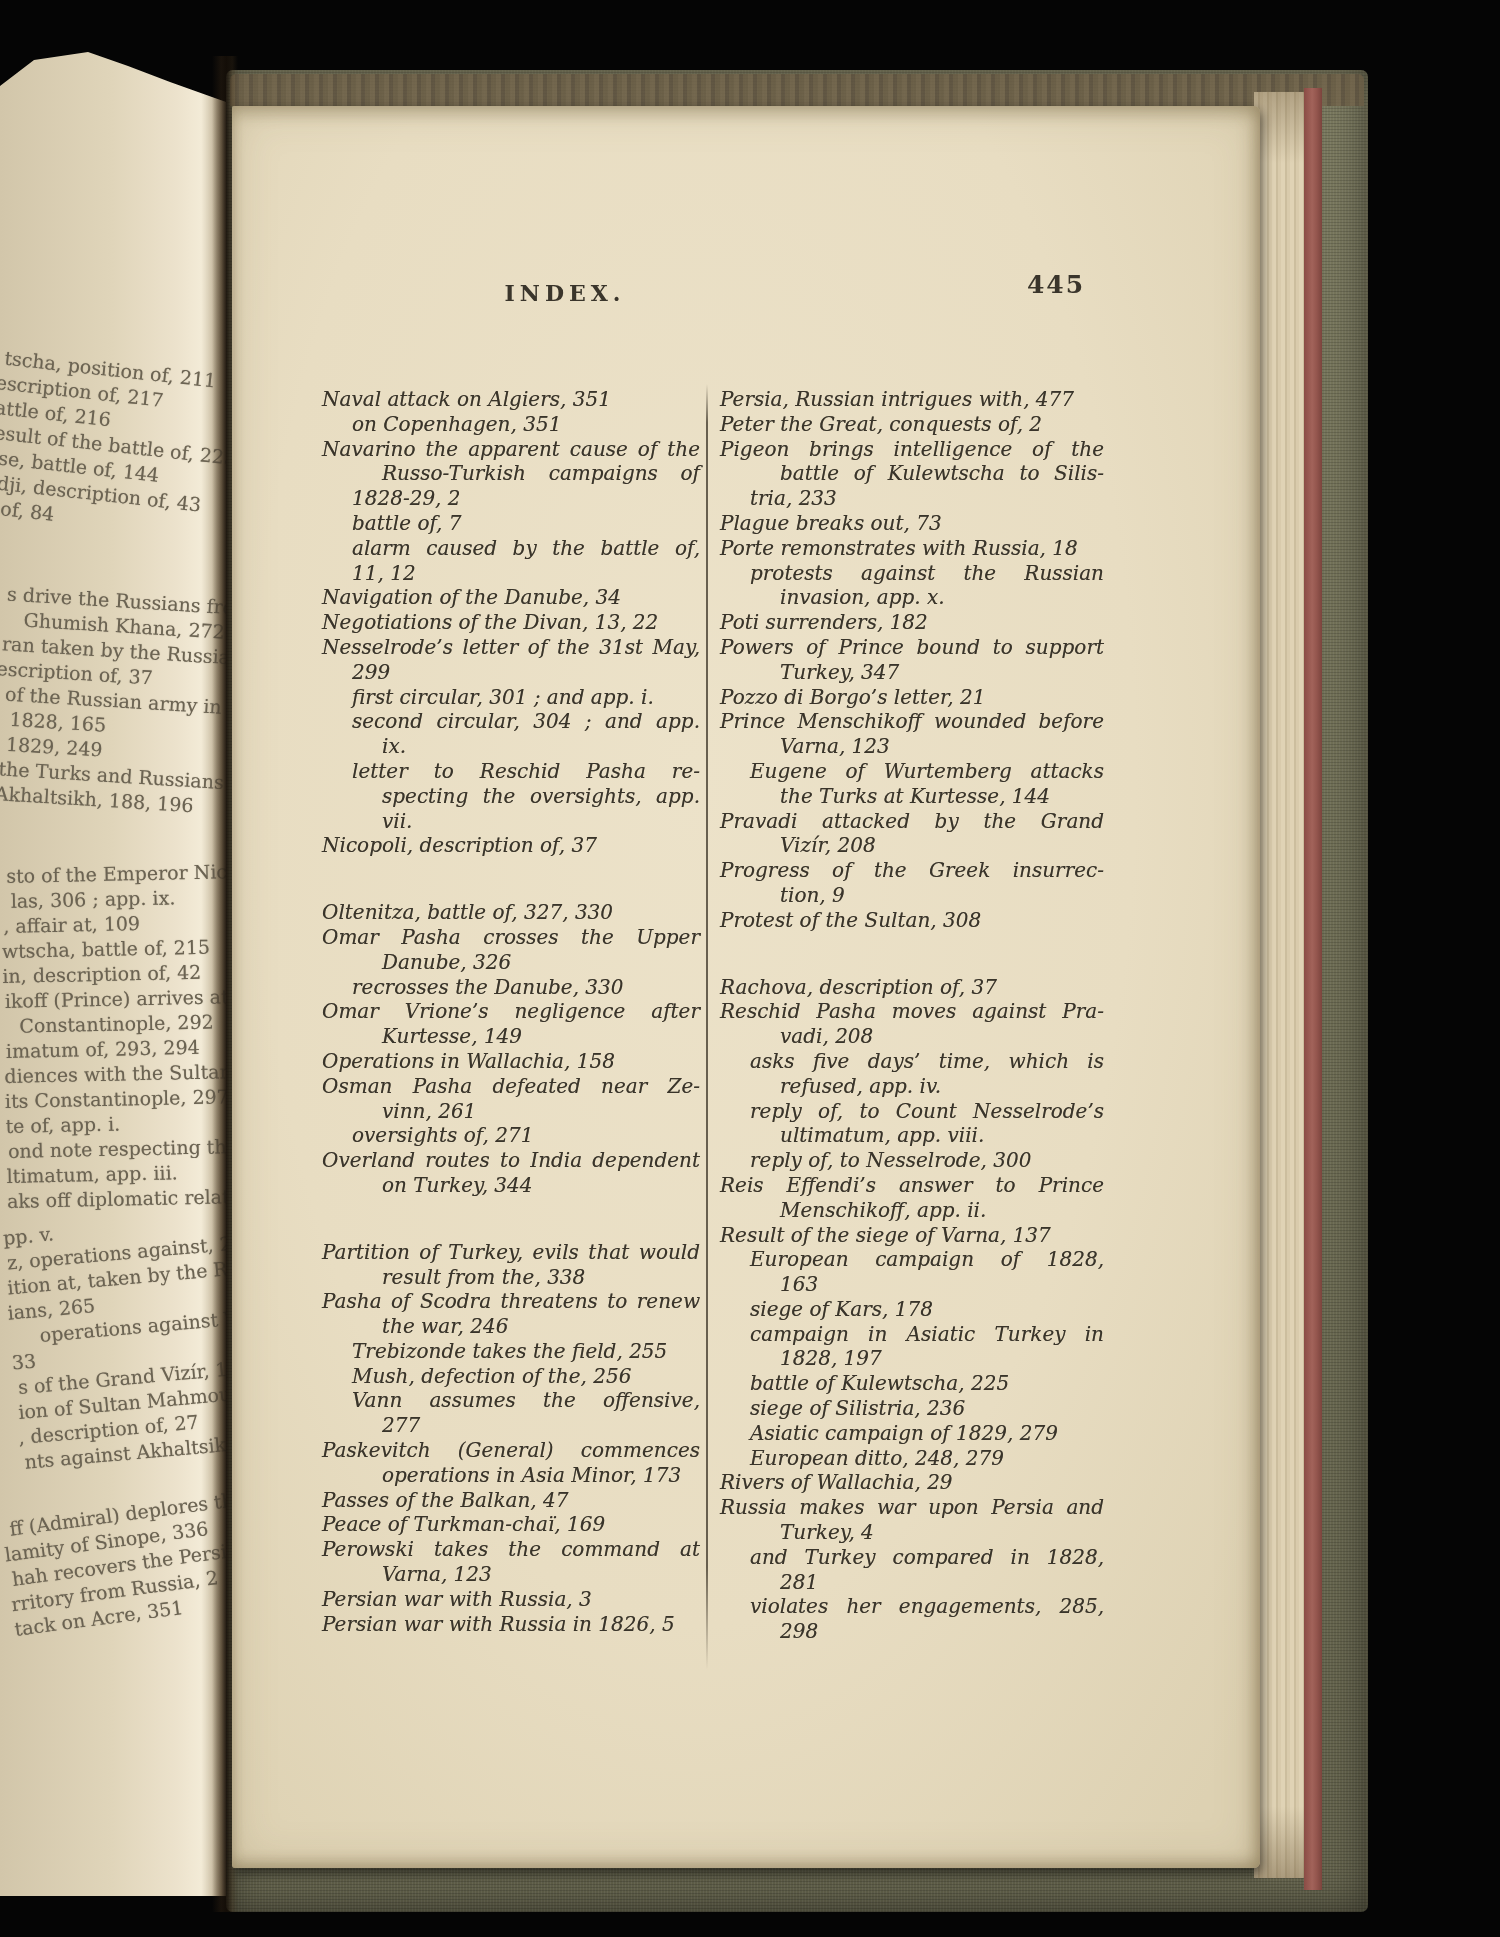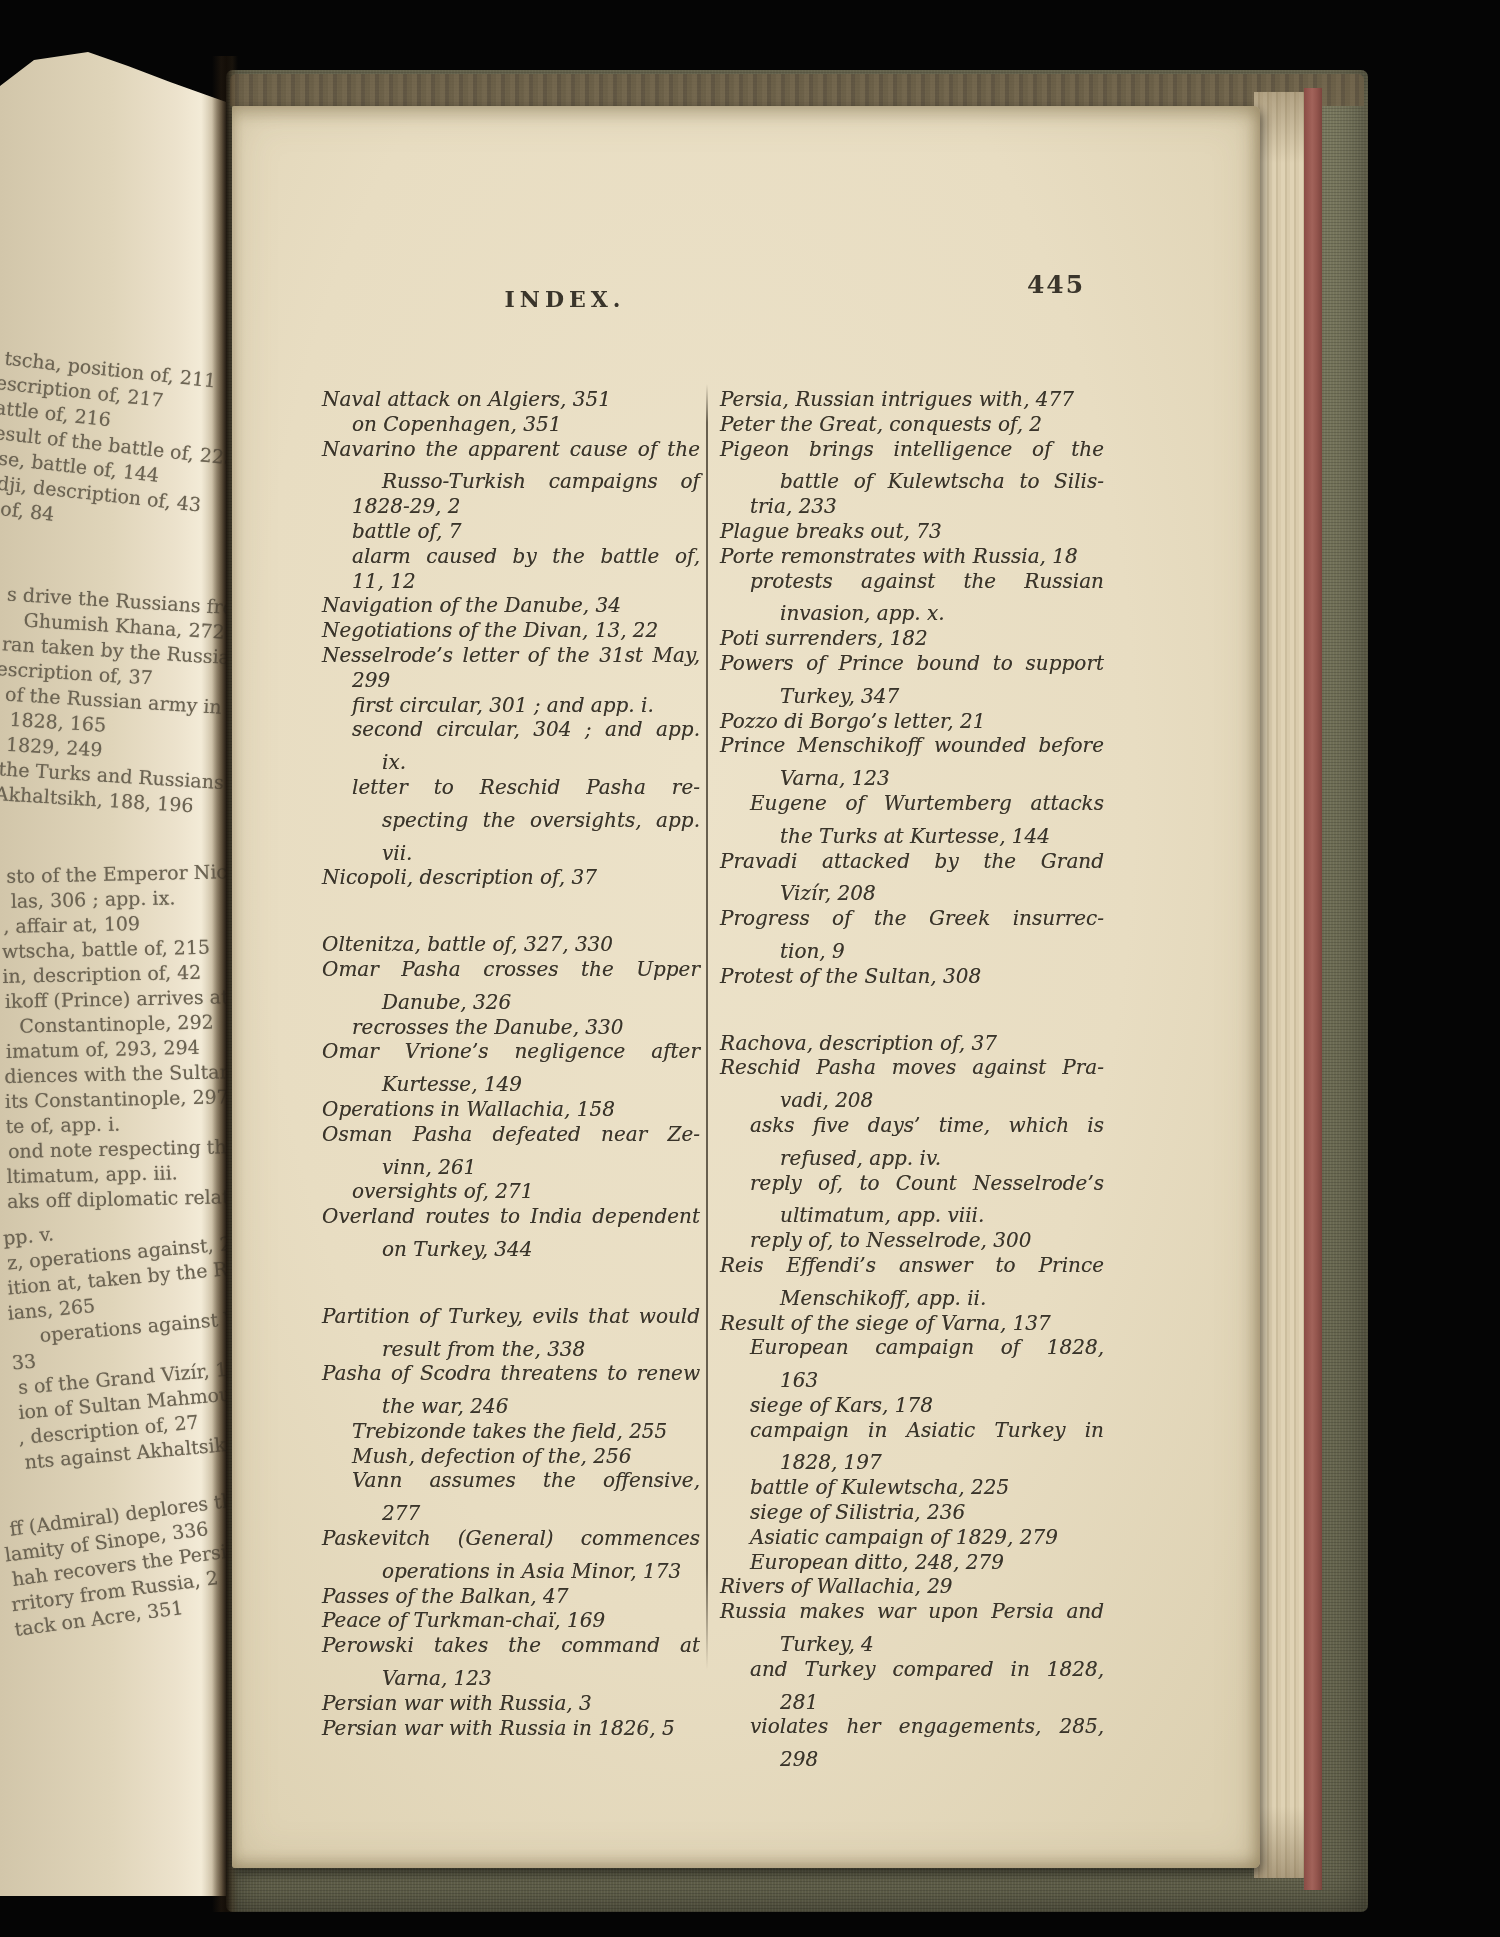--- a/index.html
+++ b/index.html
@@ -48,34 +48,34 @@
   .gutter{position:absolute;left:212px;top:56px;width:26px;height:1856px;z-index:5;
     background:linear-gradient(90deg,rgba(0,0,0,0) 0%,rgba(45,32,18,.5) 35%,rgba(22,15,8,.85) 55%,rgba(60,45,25,.35) 78%,rgba(0,0,0,0) 100%);}
 
   
   .page{position:absolute;left:232px;top:106px;width:1028px;height:1762px;z-index:6;
     border-radius:2px 6px 6px 3px;
     background:radial-gradient(ellipse at 45% 38%, #ece2c9 0%, #e8ddc2 55%, #ddd1b2 92%);
     box-shadow:inset 0 0 46px rgba(120,100,60,.22), inset -7px 0 16px rgba(110,90,55,.28),
                inset 0 9px 14px rgba(100,85,50,.22), inset 0 -8px 12px rgba(100,85,50,.2),
                2px 5px 12px rgba(0,0,0,.55);}
-  .title{position:absolute;top:180px;left:0;width:666px;text-align:center;
+  .title{position:absolute;top:174px;left:0;width:666px;text-align:center;
     font-size:22px;font-weight:bold;letter-spacing:5px;color:#3a352b;}
   .pagenum{position:absolute;top:164px;left:768px;width:112px;text-align:center;
     font-size:25px;font-weight:bold;letter-spacing:2px;color:#3a352b;}
   .divider{position:absolute;left:474px;top:278px;width:2px;height:1286px;
     background:linear-gradient(180deg,rgba(71,63,49,0) 0%,rgba(71,63,49,.8) 3%,rgba(71,63,49,.8) 92%,rgba(71,63,49,0) 100%);}
 
   .col{position:absolute;top:281px;color:#39342a;font-size:20px;line-height:24.8px;font-style:italic;}
   .col.left{left:90px;width:378px;}
   .col.right{left:488px;width:384px;}
   .col .line{white-space:nowrap;text-shadow:0 0 .6px rgba(57,52,42,.5);}
   .col .line.j{white-space:normal;text-align:justify;text-align-last:justify;}
   .col .i1{padding-left:30px;}
-  .col .i2{padding-left:60px;margin-top:8px;}
+  .col .i2{padding-left:60px;}
   .col .gap{height:42px;}
 </style>
 </head>
 <body>
 
 <div class="scene">
   <div class="cover"></div>
   <div class="cover-top"></div>
   <div class="page-stack"></div>
   <div class="board-red"></div>

